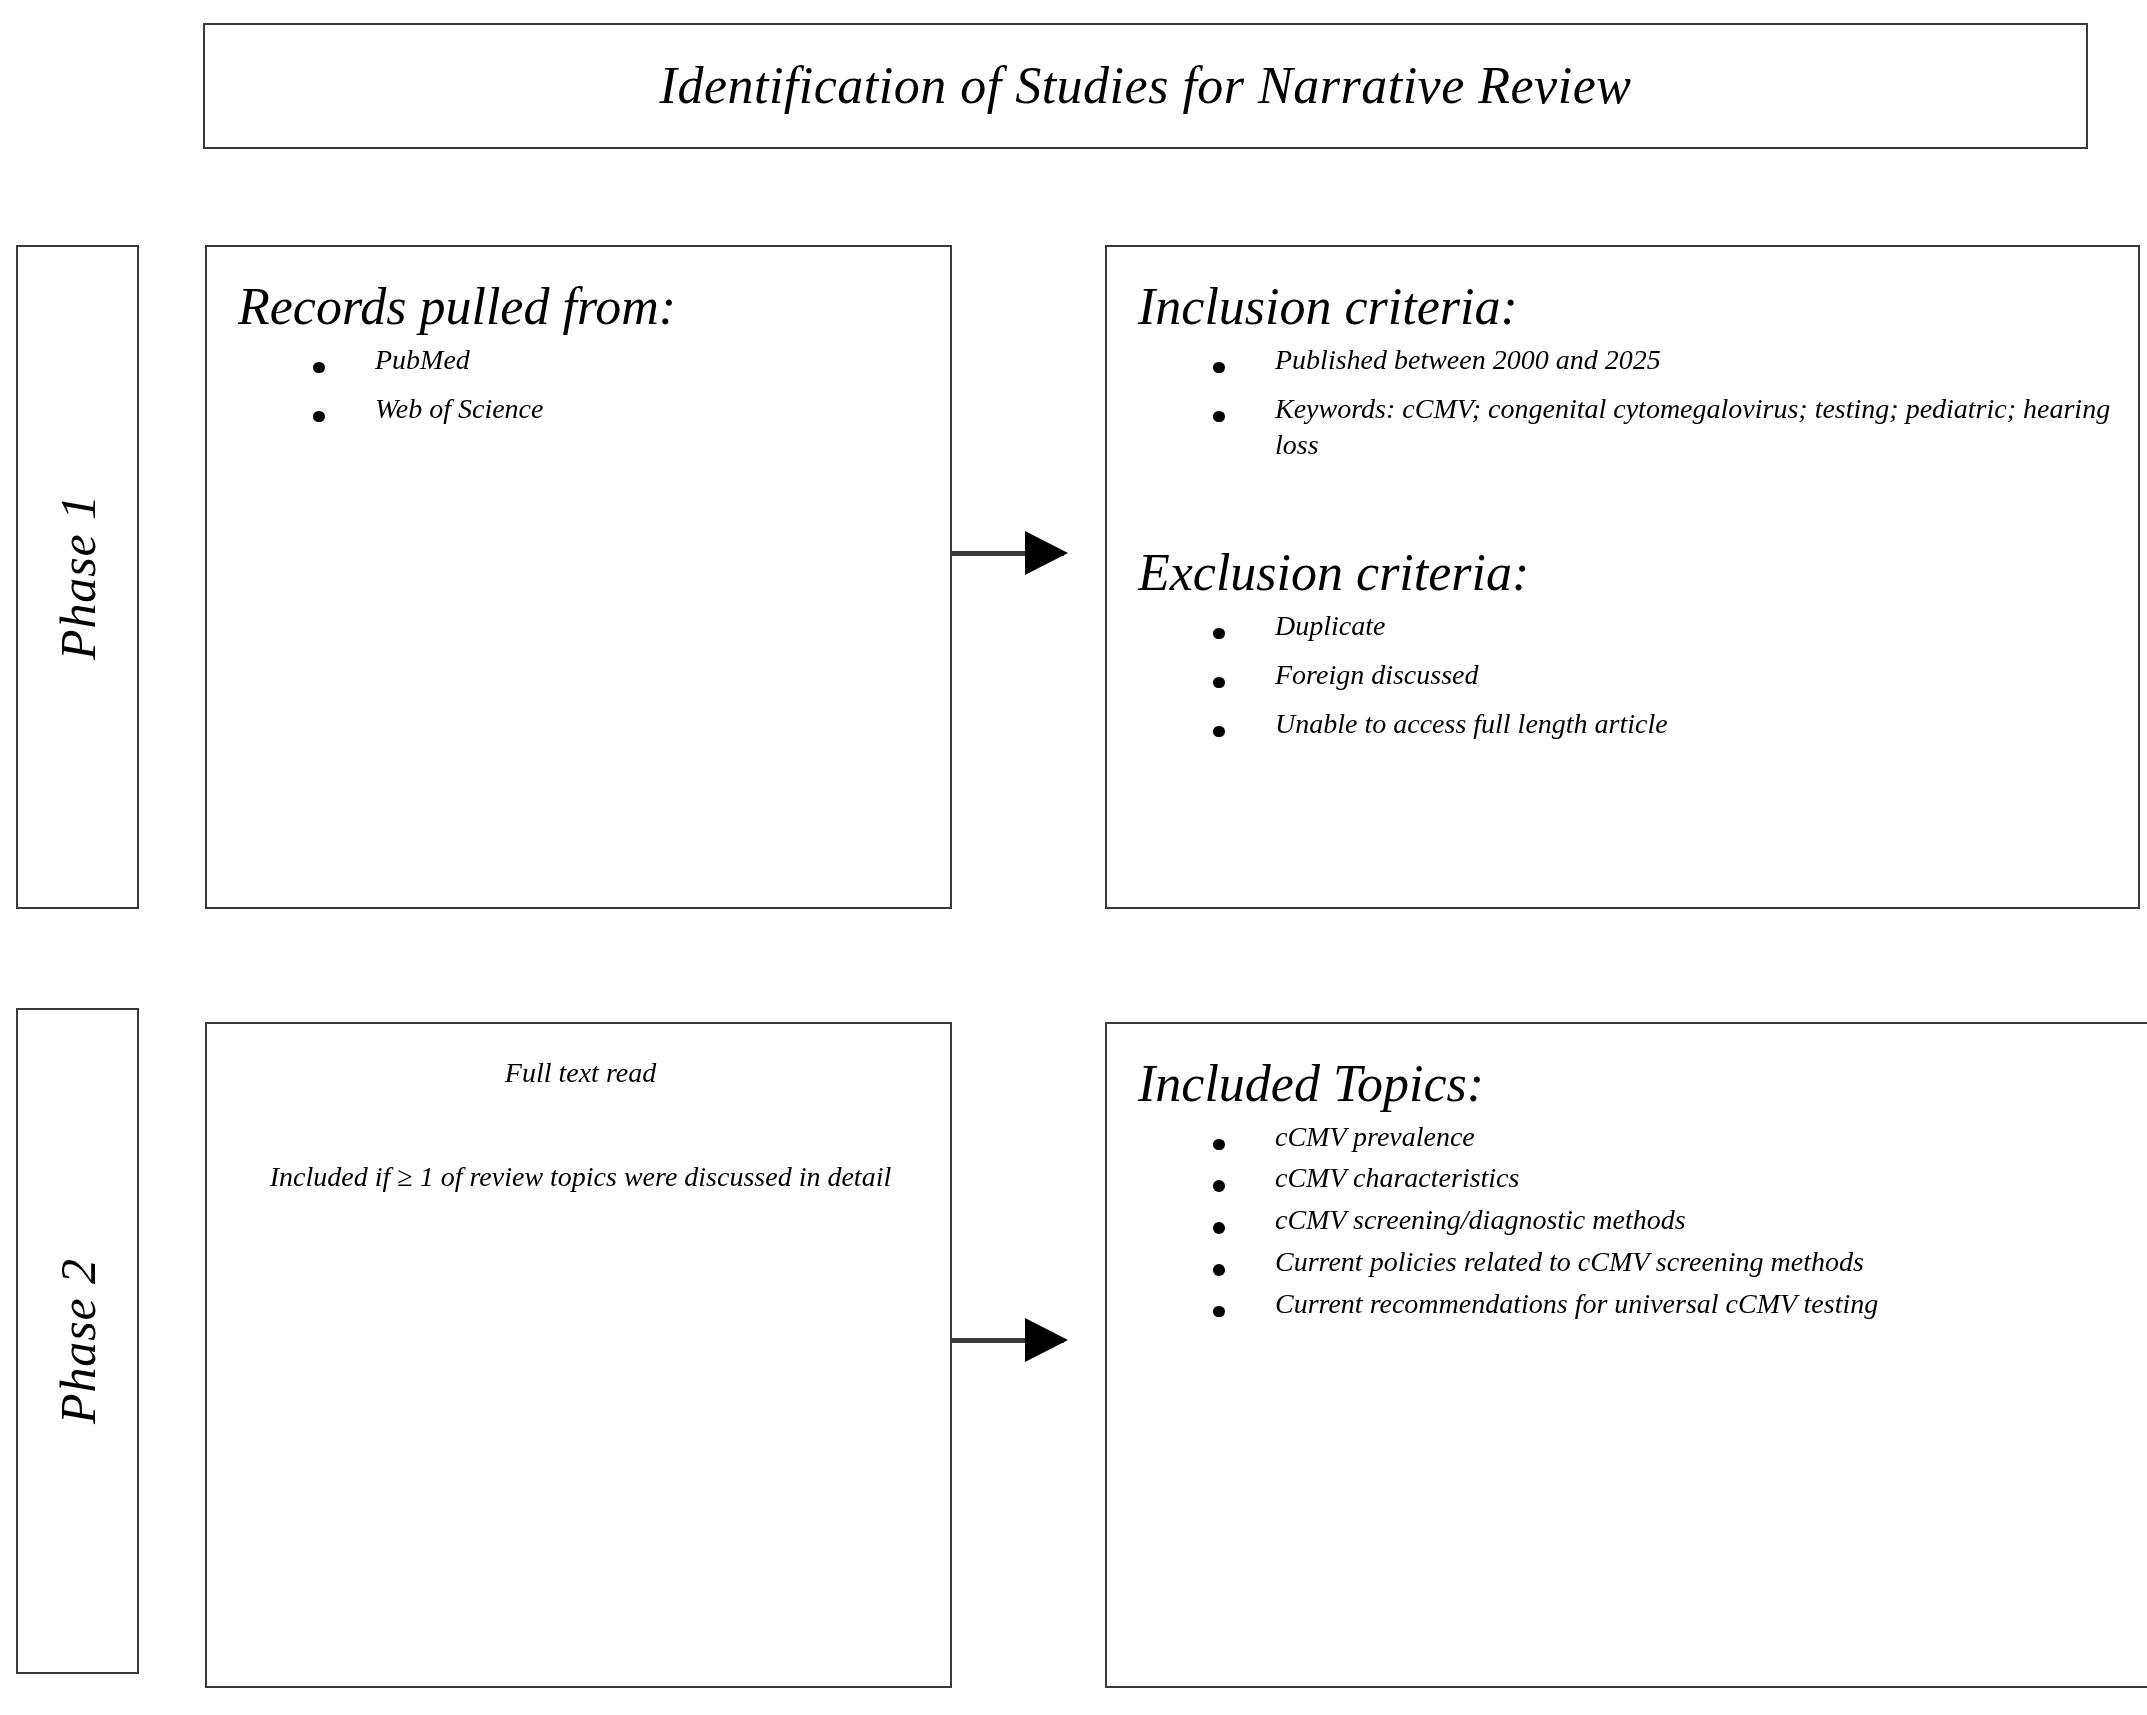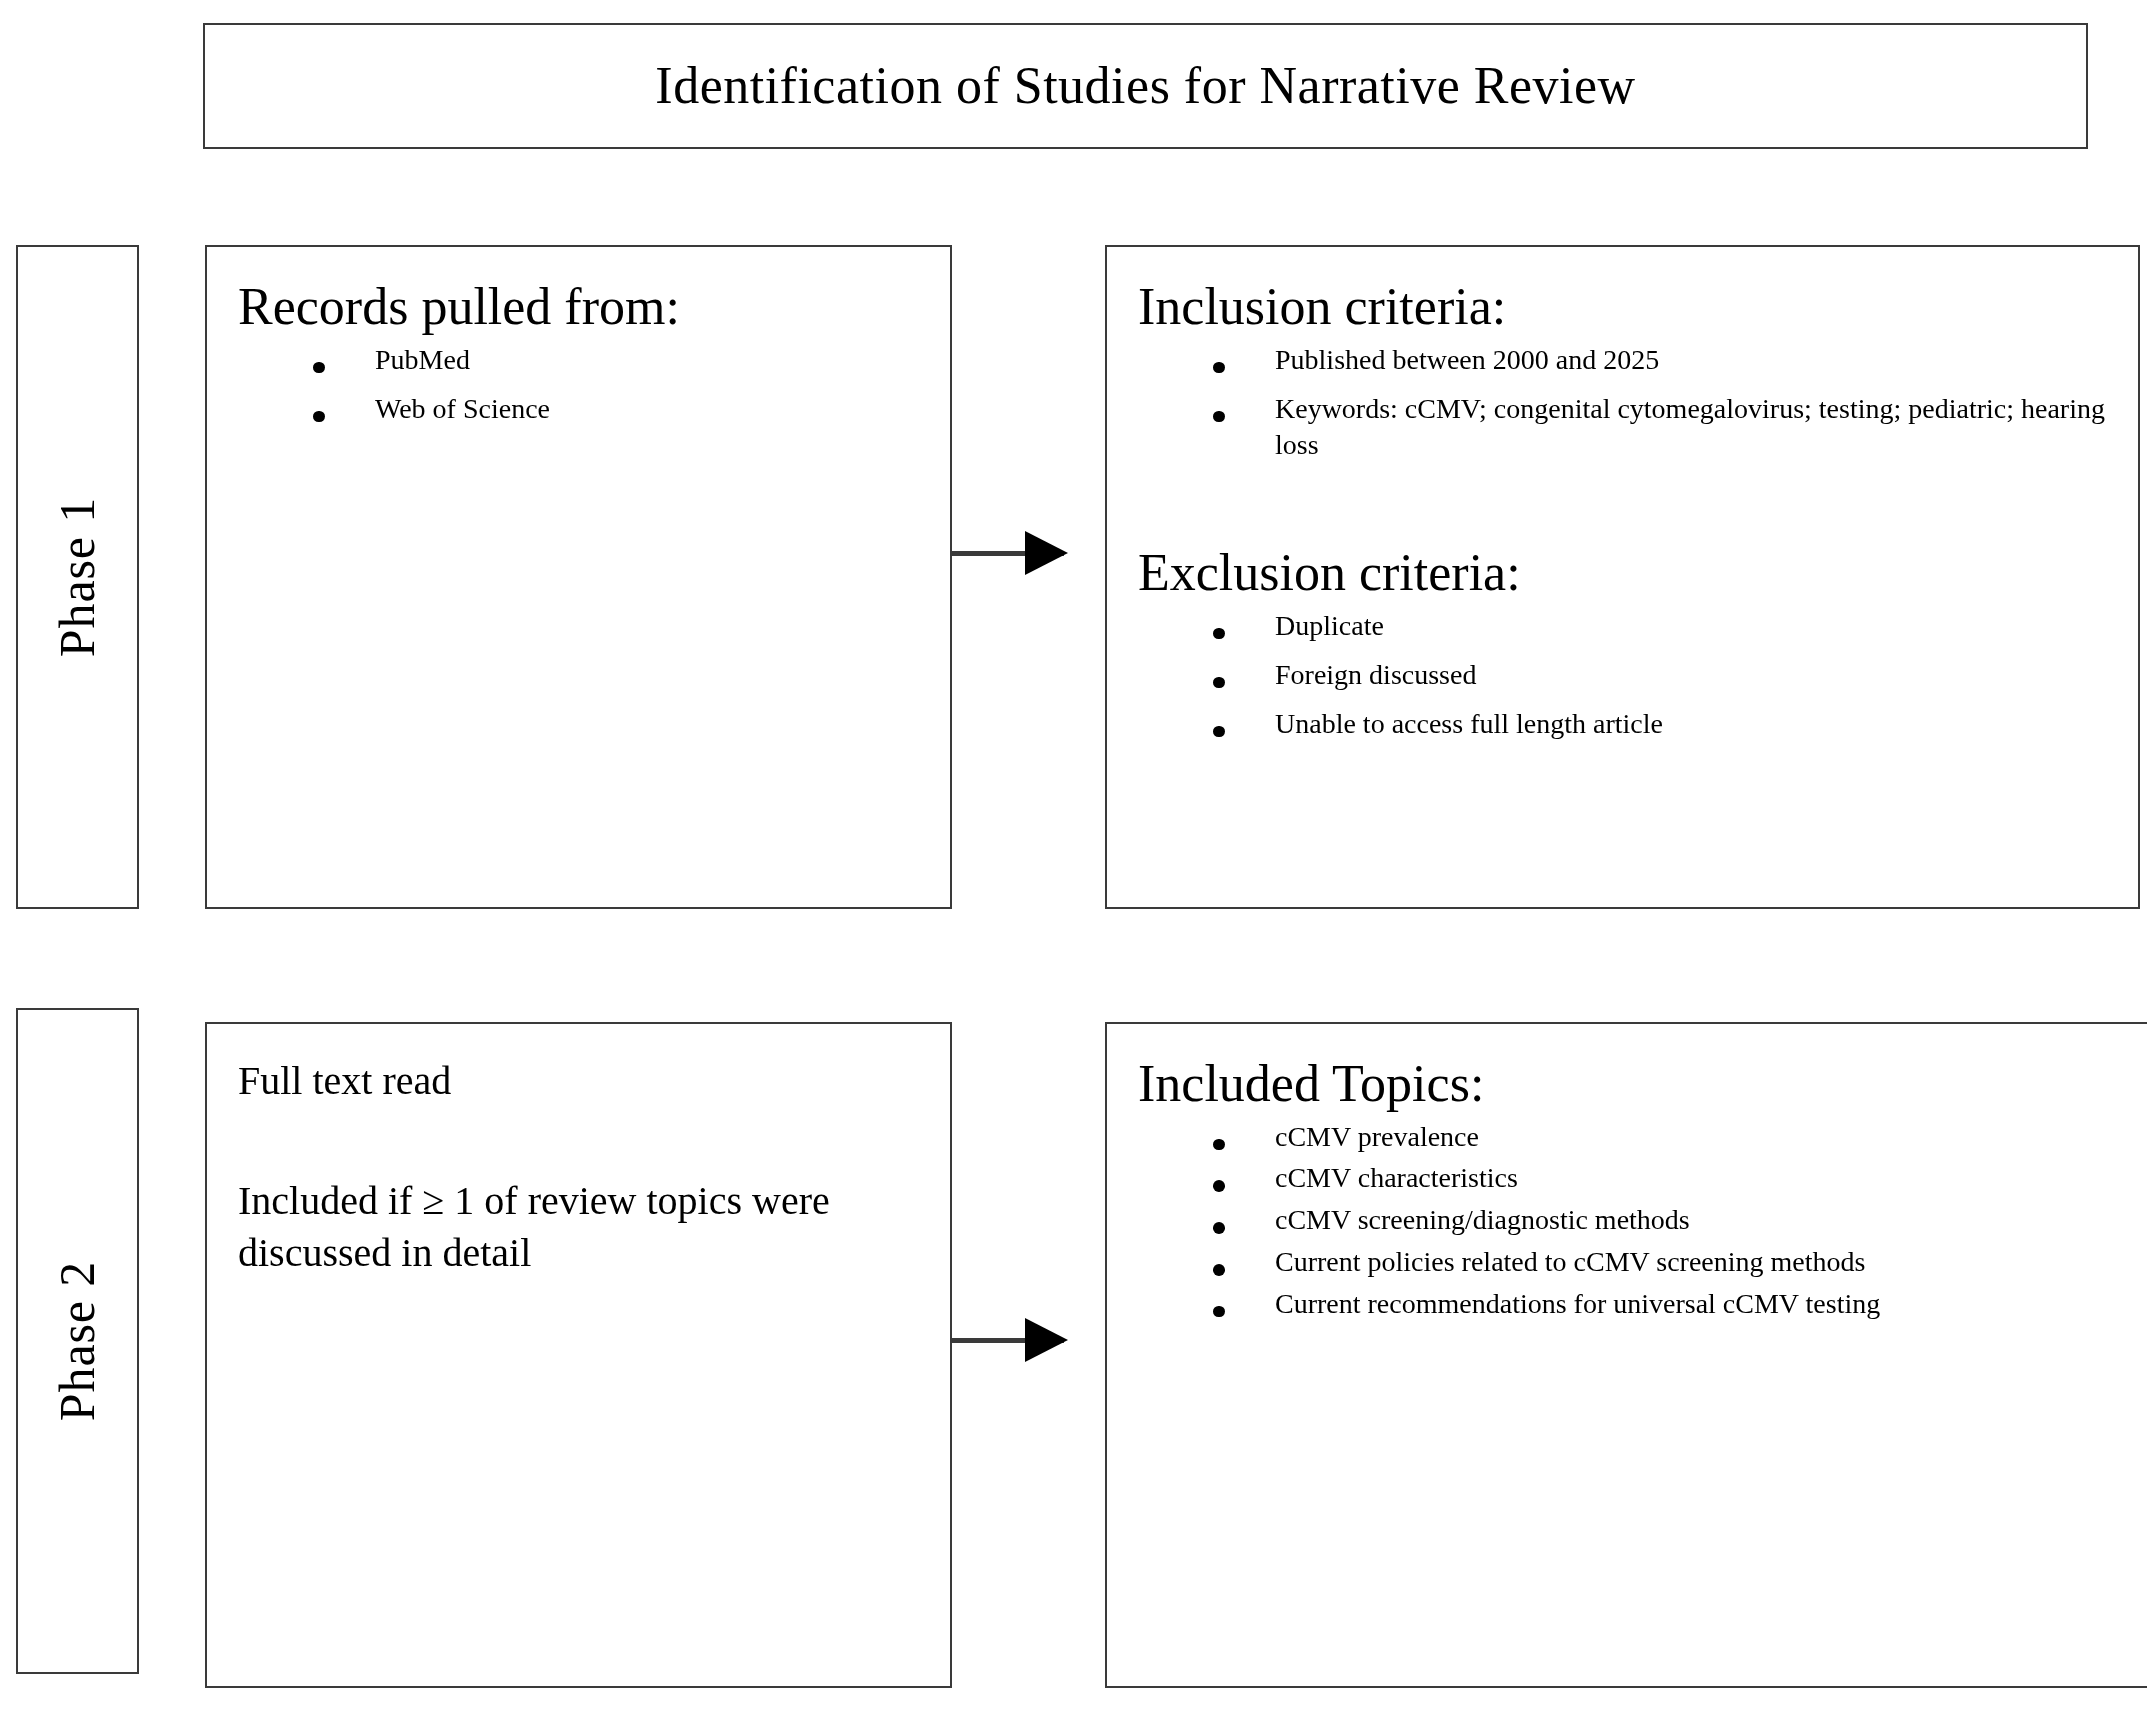--- a/index.html
+++ b/index.html
@@ -19,20 +19,21 @@
     position: absolute;
     left: 0; top: 0;
     width: 2148px;
     height: 1716px;
   }
   .box {
     position: absolute;
     box-sizing: border-box;
     border: 2.7px solid #3a3a3a;
     background: #ffffff;
+    font-style: italic;
   }
 
   
   #title-box {
     left: 203px;
     top: 22.5px;
     width: 1885px;
     height: 126px;
     display: flex;
     align-items: center;
@@ -71,23 +72,24 @@
   #p2-left  { left: 205px;  top: 1022px; width: 747px;  height: 666px; }
   #p2-right { left: 1105px; top: 1022px; width: 1176px; height: 666px; }
 
   .heading {
     font-size: 52px;
     line-height: 1.12;
     margin: 0 0 3.6px 0;
     white-space: nowrap;
   }
   .para {
-    font-size: 40px;
+    font-size: 28px;
     line-height: 1.30;
     margin: 0;
+    text-align: center;
   }
   .gap-lg { height: 68px; }
 
   ul.bullets {
     list-style: none;
     margin: 5.4px 0 0 0;
     padding: 0 0 0 70px;
   }
   ul.bullets > li {
     position: relative;

